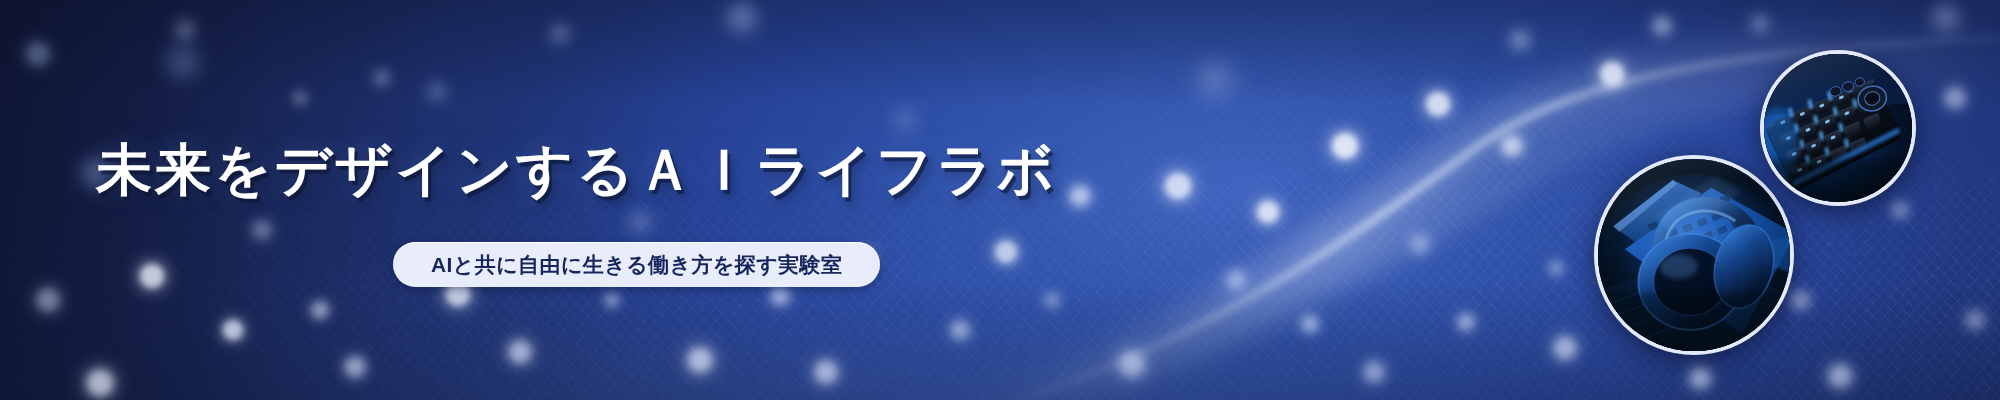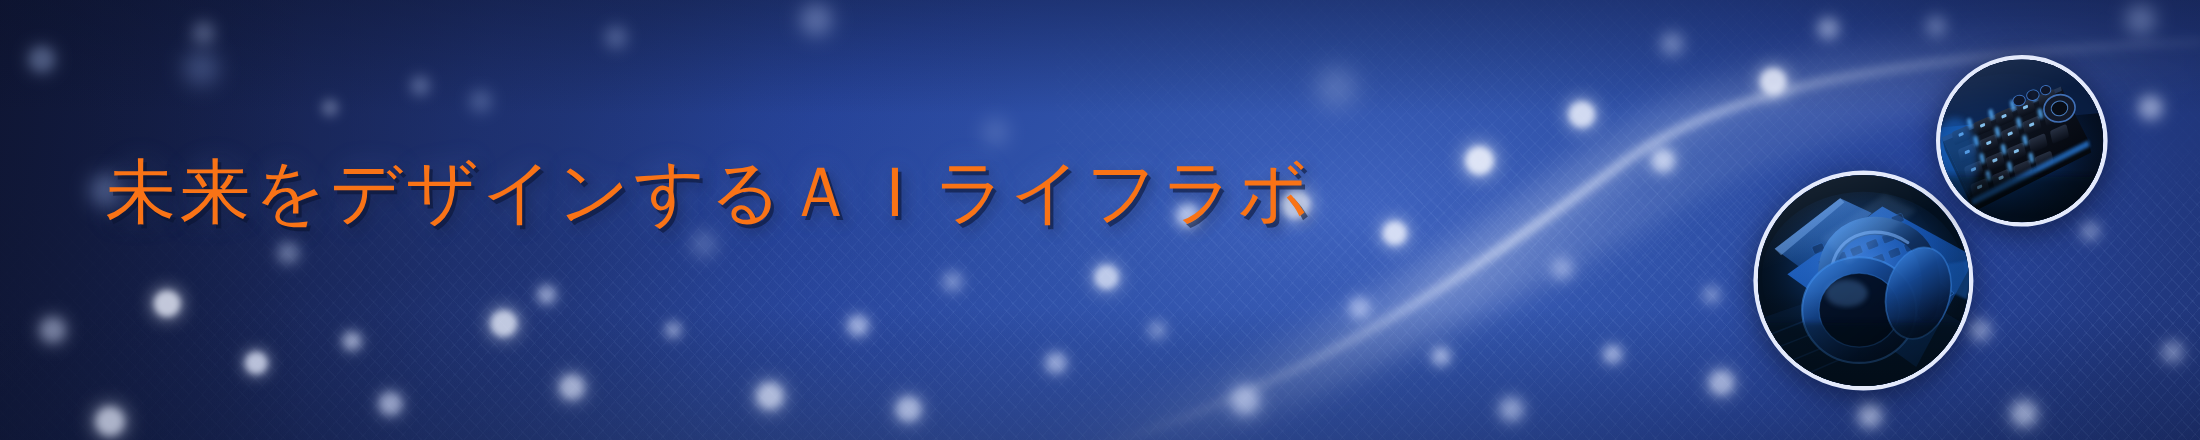--- a/index.html
+++ b/index.html
@@ -94,25 +94,25 @@
   }
 
   
   .headline-wrap {
     position: absolute;
     left: 96px;
     top: 142px;
   }
   .headline {
     margin: 0;
-    font-size: 64px;
+    font-size: 56px;
     line-height: 1;
-    font-weight: 400;
+    font-weight: 700;
     letter-spacing: 0.055em;
-    color: #f97316;
+    color: #ffffff;
     white-space: nowrap;
     text-shadow:
       3px 4px 0 rgba(10,18,48,0.55),
       5px 7px 12px rgba(6,12,36,0.45),
       0 0 26px rgba(120,165,255,0.30);
   }
 
   
   .pill {
     position: absolute;
@@ -276,20 +276,23 @@
       <span class="dot" style="left: 1900px; top: 210px; width: 16px; height: 16px; background: rgb(201, 213, 245); opacity: 0.46; filter: blur(5px); box-shadow: rgb(201, 213, 245) 0px 0px 11.2px;"></span>
       <span class="dot" style="left: 1955px; top: 98px; width: 20px; height: 20px; background: rgb(219, 228, 255); opacity: 0.54; filter: blur(5px); box-shadow: rgb(219, 228, 255) 0px 0px 14px;"></span>
       <span class="dot" style="left: 1975px; top: 320px; width: 18px; height: 18px; background: rgb(207, 217, 247); opacity: 0.46; filter: blur(5px); box-shadow: rgb(207, 217, 247) 0px 0px 12.6px;"></span>
       <span class="dot" style="left: 1946px; top: 18px; width: 24px; height: 24px; background: rgb(174, 191, 233); opacity: 0.38; filter: blur(7px); box-shadow: rgb(174, 191, 233) 0px 0px 16.8px;"></span>
     </div>
 
   <div class="headline-wrap">
     <h1 class="headline">未来をデザインするＡＩライフラボ</h1>
   </div>
 
+  <div class="pill">
+    <span class="pill-text">AIと共に自由に生きる働き方を探す実験室</span>
+  </div>
 
   <div class="photo-circle circle-headphones">
     <div class="hp-bg"></div>
     <svg class="shot" viewBox="0 0 200 200" preserveAspectRatio="xMidYMid slice">
       <defs>
         <linearGradient id="lapDeck" x1="0" y1="0" x2="1" y2="1">
           <stop offset="0%" stop-color="#2b6fd0"></stop>
           <stop offset="45%" stop-color="#124a9e"></stop>
           <stop offset="100%" stop-color="#05203f"></stop>
         </linearGradient>

